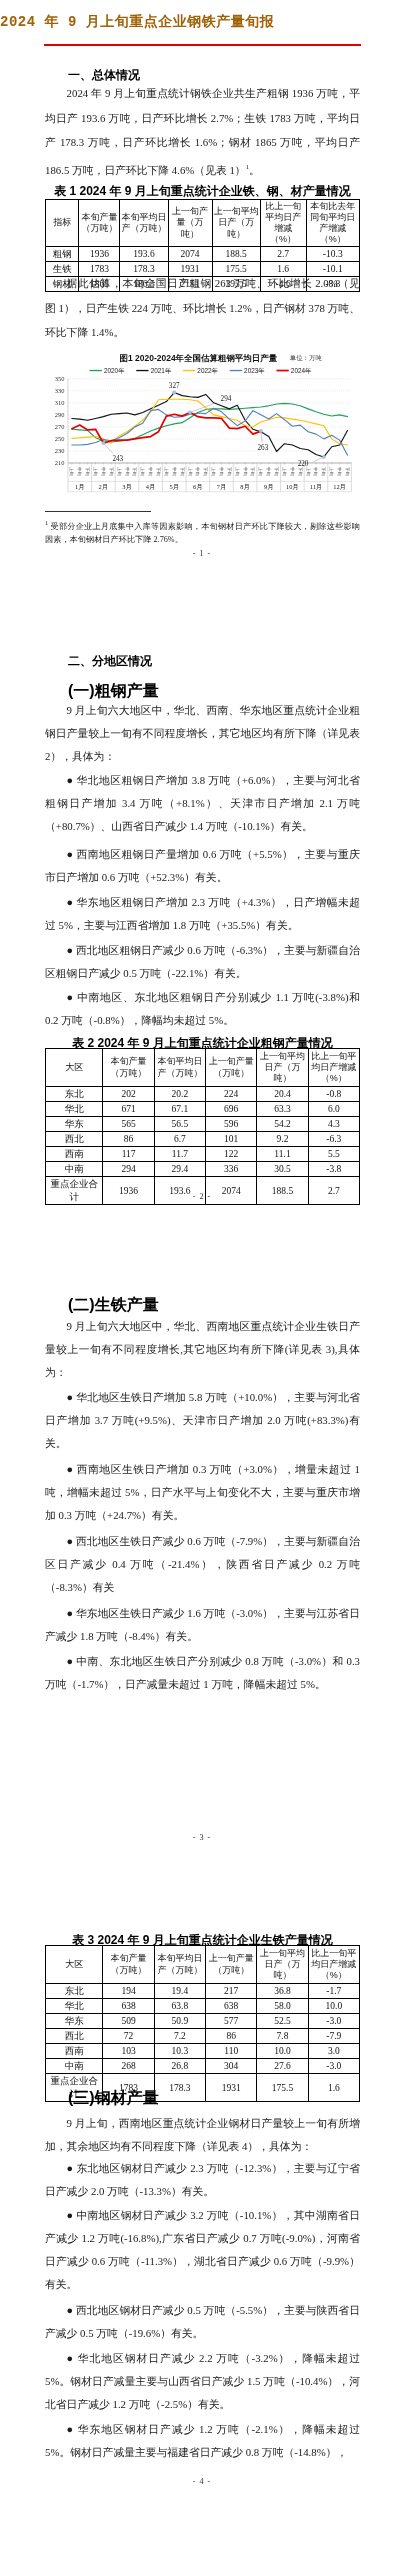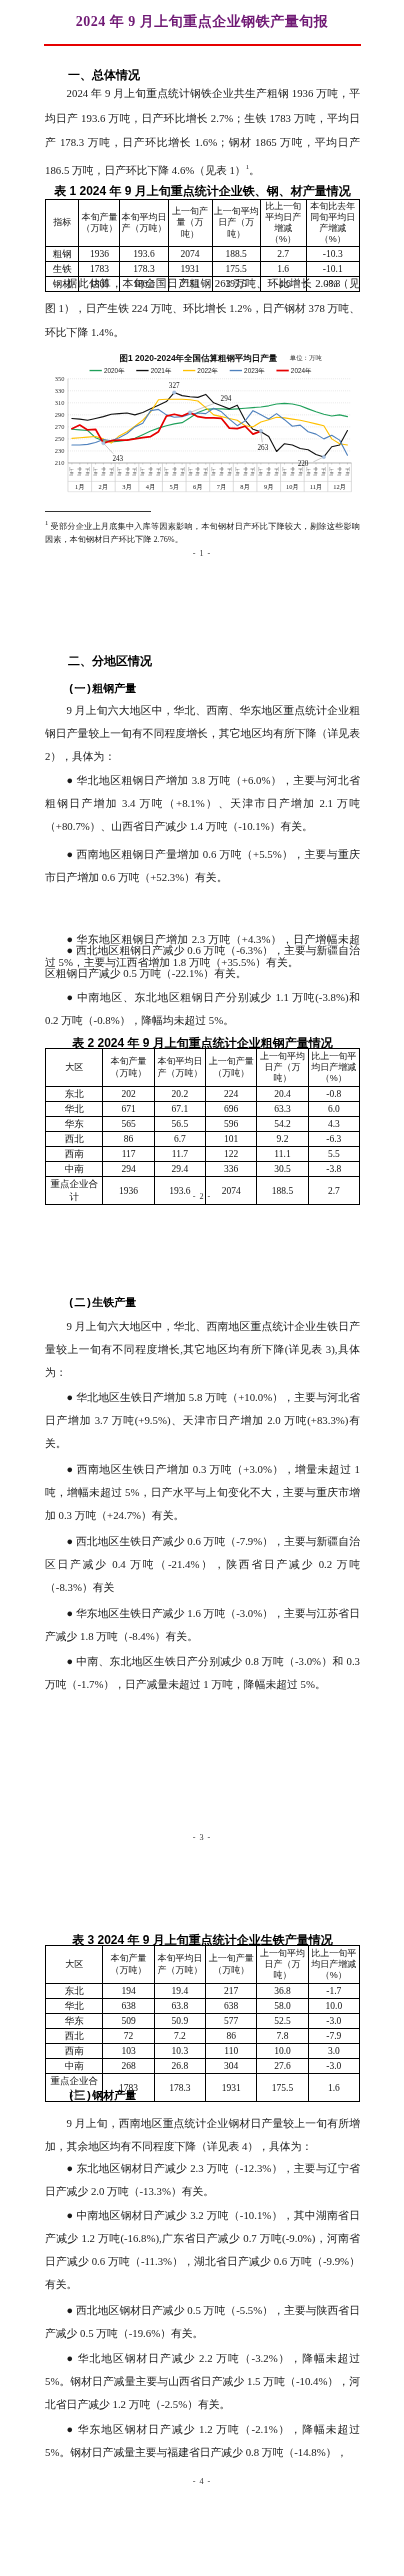--- a/index.html
+++ b/index.html
@@ -1,24 +1,24 @@
 <!DOCTYPE html>
 <html style="font-size:8.2px"><head>
 <meta charset="utf-8">
 <style>
   html,body{margin:0;padding:0;background:#ffffff;}
   #doc{position:relative;width:404px;height:2923px;background:#fff;overflow:hidden;
        font-family:"Liberation Serif","DejaVu Serif",serif;color:#111;}
   .abs{position:absolute;left:45px;width:315px;}
-  .doc-title{left:0;width:404px;text-align:center;font-family:Liberation Serif, serif;
-             font-weight:bold;font-size:14px;color:#701a75;letter-spacing:0.5px;}
+  .doc-title{left:0;width:404px;text-align:left;font-family:Liberation Mono, monospace;
+             font-weight:bold;font-size:14px;color:#a16207;letter-spacing:0.5px;}
   .title-rule{left:44px;width:317px;height:1.5px;background:#e60000;}
   .h1{font-family:"Liberation Sans","DejaVu Sans",sans-serif;font-weight:bold;font-size:12px;
       padding-left:23px;color:#000;}
-  .h2{font-family:Liberation Mono, monospace;font-weight:bold;font-size:11px;color:#000;}
+  .h2{font-family:Liberation Sans, sans-serif;font-weight:bold;font-size:16px;color:#000;}
   .body{font-size:10.8px;line-height:23px;text-align:justify;color:#1a1a1a;}
   .body.lh47{line-height:24.5px;}
   .ind{text-indent:21.6px;}
   sup{font-size:6.7px;}
   .tbl-caption{text-align:center;font-family:"Liberation Sans","DejaVu Sans",sans-serif;
                font-weight:bold;font-size:12px;color:#000;}
   table.rpt{border-collapse:collapse;table-layout:fixed;width:315px;
             border-top:1px solid #000;border-bottom:1px solid #000;}
   table.rpt th,table.rpt td{border:0.5px solid #000;text-align:center;vertical-align:middle;
             font-weight:normal;padding:0.5px 1px;}
@@ -259,21 +259,21 @@
   <div class="abs fn-rule" style="top:511px;"></div>
   <p class="abs footnote" style="top:516px;margin:0;"><sup>1</sup><span> 受部分企业上月底集中入库等因素影响，本旬钢材日产环比下降较大，剔除这些影响因素，本旬钢材日产环比下降 2.76%。</span></p>
 
   <div class="abs pgnum" style="top:549px;">- 1 -</div>
 
   <div class="abs h1" style="top:653px;">二、分地区情况</div>
   <div class="abs h2" style="top:681px;padding-left:23px;">(一)粗钢产量</div>
   <p class="abs body ind" style="top:699px;margin:0;">9 月上旬六大地区中，华北、西南、华东地区重点统计企业粗钢日产量较上一旬有不同程度增长，其它地区均有所下降（详见表 2），具体为：</p>
   <p class="abs body ind" style="top:769px;margin:0;">●  华北地区粗钢日产增加 3.8 万吨（+6.0%），主要与河北省粗钢日产增加 3.4 万吨（+8.1%）、天津市日产增加 2.1 万吨（+80.7%）、山西省日产减少 1.4 万吨（-10.1%）有关。</p>
   <p class="abs body ind" style="top:843px;margin:0;">●  西南地区粗钢日产量增加 0.6 万吨（+5.5%），主要与重庆市日产增加 0.6 万吨（+52.3%）有关。</p>
-  <p class="abs body ind" style="top:928px;margin:0;">●  华东地区粗钢日产增加 2.3 万吨（+4.3%），日产增幅未超过 5%，主要与江西省增加 1.8 万吨（+35.5%）有关。</p>
+  <p class="abs body ind" style="top:891px;margin:0;">●  华东地区粗钢日产增加 2.3 万吨（+4.3%），日产增幅未超过 5%，主要与江西省增加 1.8 万吨（+35.5%）有关。</p>
   <p class="abs body ind" style="top:939px;margin:0;">●  西北地区粗钢日产减少 0.6 万吨（-6.3%），主要与新疆自治区粗钢日产减少 0.5 万吨（-22.1%）有关。</p>
   <p class="abs body ind" style="top:986px;margin:0;">●  中南地区、东北地区粗钢日产分别减少 1.1 万吨(-3.8%)和 0.2 万吨（-0.8%），降幅均未超过 5%。</p>
 
   <div class="abs tbl-caption" style="top:1035px;">表 2  2024 年 9 月上旬重点统计企业粗钢产量情况</div>
   <table class="rpt t6 abs" style="top:1048px;">
       <thead>
         <tr>
           <th>大区</th>
           <th>本旬产量
 （万吨）</th>

